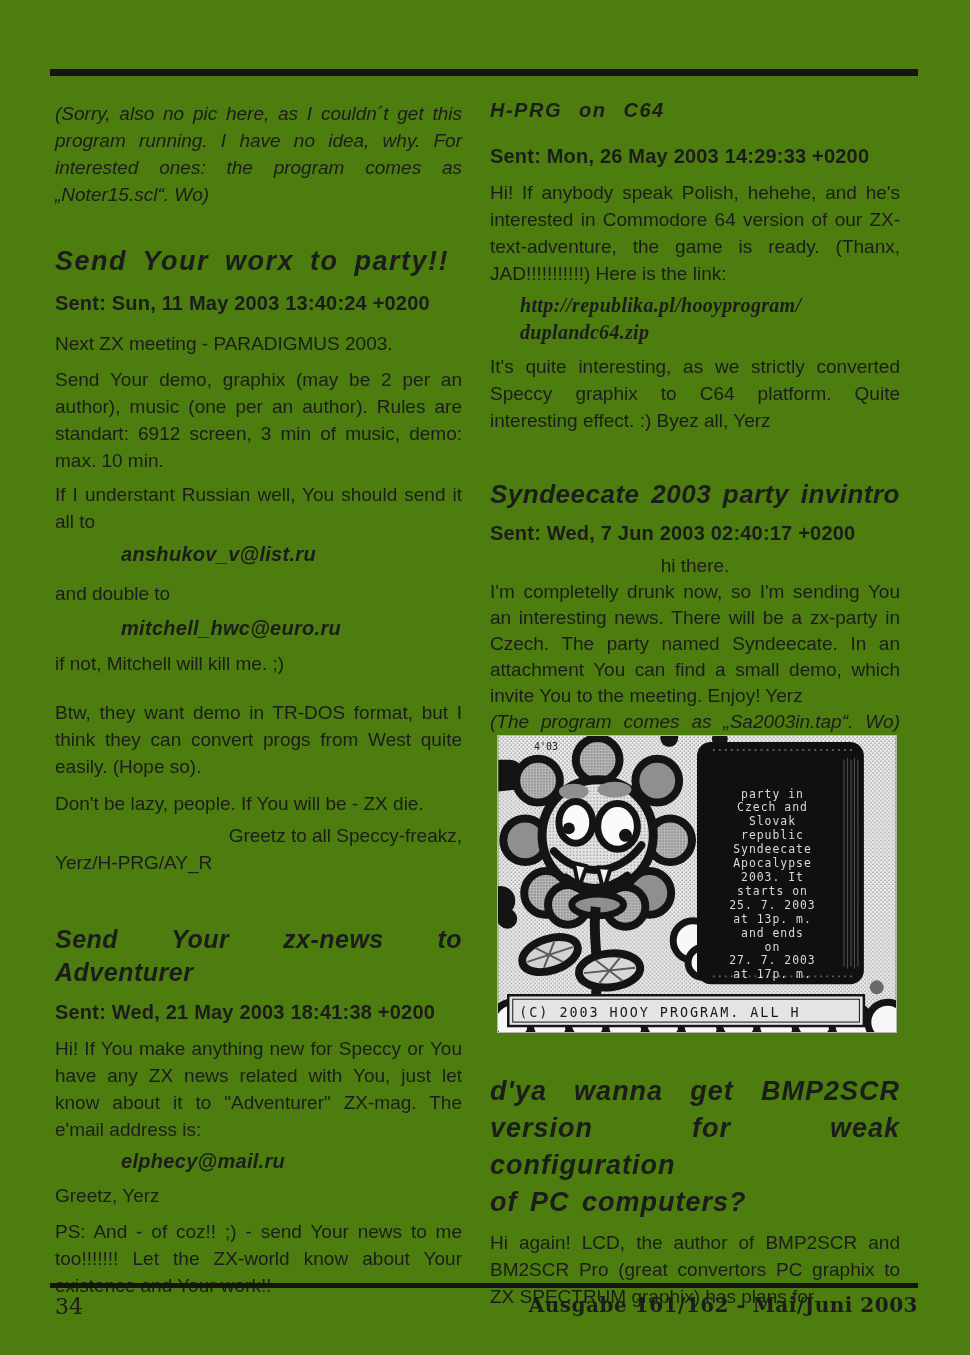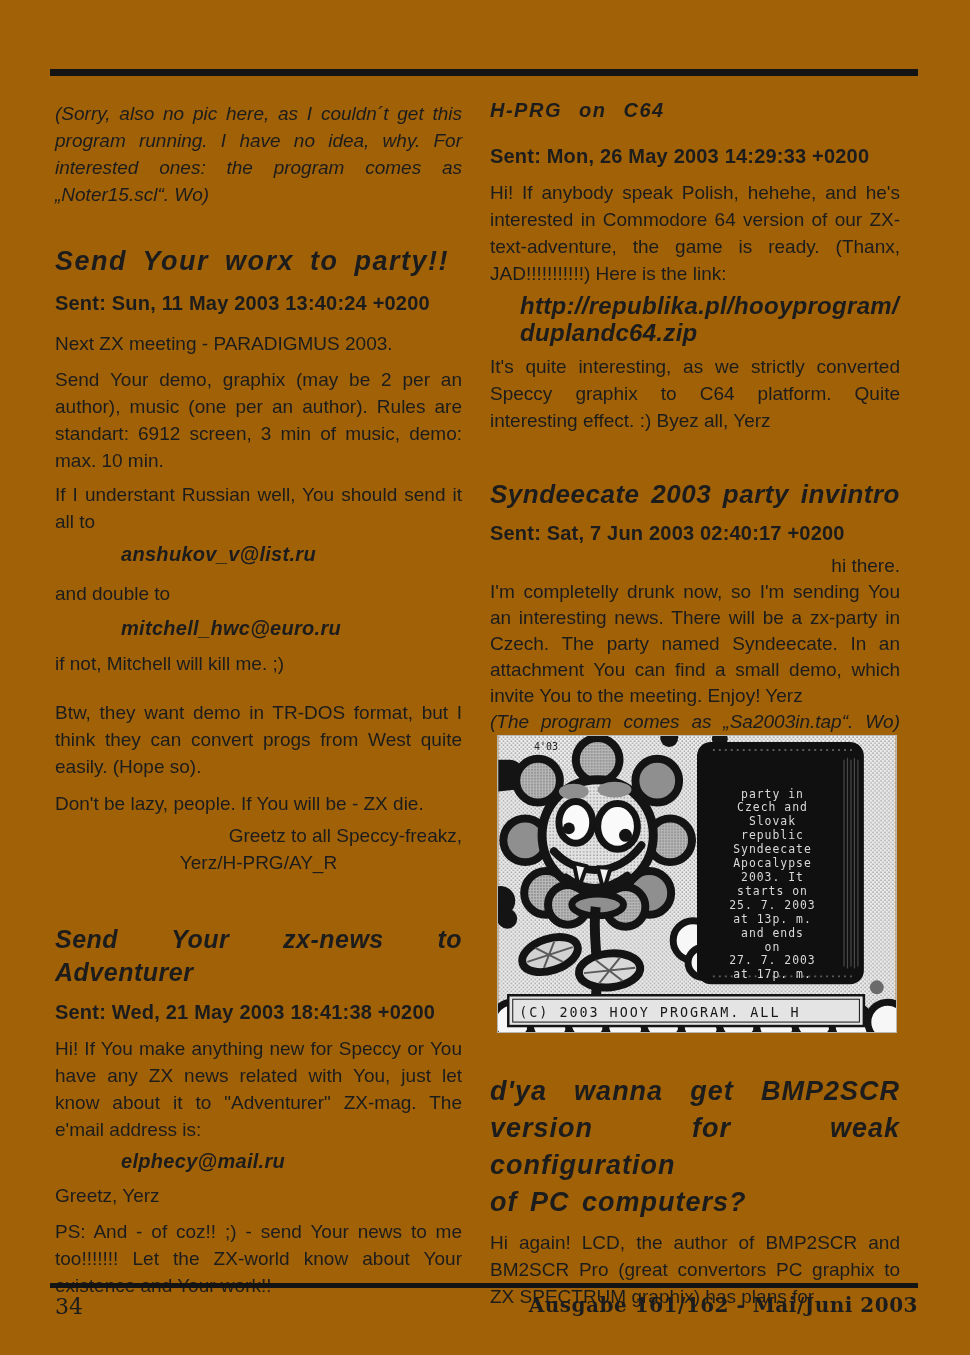--- a/index.html
+++ b/index.html
@@ -1,35 +1,35 @@
 <!DOCTYPE html>
 <html><head>
 <meta charset="utf-8">
 <style>
   * { margin:0; padding:0; box-sizing:border-box; }
   body { background:#888; font-family:"Liberation Sans", sans-serif; }
   .page {
     position:relative; width:970px; height:1355px; margin:0 auto;
-    background:#a16207; color:#1c1c1c; overflow:hidden;
+    background:#4d7c0f; color:#1c1c1c; overflow:hidden;
   }
   .rule { position:absolute; background:#141414; }
   .rule-top    { left:50px;  top:69px;   width:868px; height:7px; }
   .rule-bottom { left:50px;  top:1283px; width:868px; height:5px; }
 
   .col { position:absolute; }
   .col-left  { left:55px;  top:95px; width:407px; }
   .col-right { left:490px; top:88px; width:410px; }
 
   .p { font-size:19px; line-height:27px; text-align:justify; }
   .italic { font-style:italic; }
   .sent { font-weight:bold; font-size:20px; line-height:27px; letter-spacing:.2px; }
   .email { font-weight:bold; font-style:italic; font-size:20px; line-height:27px;
            padding-left:66px; letter-spacing:.3px; }
-  .link  { font-weight:bold; font-style:italic; font-size:24px; line-height:27px;
-           padding-left:30px; letter-spacing:.3px; }
+  .link  { font-weight:bold; font-style:italic; font-size:20px; line-height:27px;
+           padding-left:30px; letter-spacing:.3px;font-family:Liberation Serif, serif; }
   .h { font-style:italic; font-weight:bold; font-size:27px; line-height:34px;
        letter-spacing:1.5px; word-spacing:7px; }
   .h-small { font-size:25px; line-height:33px; letter-spacing:.5px; word-spacing:4px; }
   .jlast { text-align:justify; text-align-last:justify; }
   .h3line { font-style:italic; font-weight:bold; font-size:27px; line-height:37px;
             letter-spacing:1px; word-spacing:4px; }
   .compact { line-height:26px; }
 
   .zx-shot { margin:0 0 0 7px; display:block; border:1px solid #b8b8b8; }
 
@@ -61,21 +61,21 @@
     <div class="p mt9">Send Your demo, graphix (may be 2 per an author), music (one per an author). Rules are standart: 6912 screen, 3 min of music, demo: max. 10 min.</div>
     <div class="p mt7">If I understant Russian well, You should send it all to</div>
     <div class="email mt6">anshukov_v@list.ru</div>
     <div class="p mt12">and double to</div>
     <div class="email mt8">mitchell_hwc@euro.ru</div>
     <div class="p mt8">if not, Mitchell will kill me. ;)</div>
     <div class="p mt22">Btw, they want demo in TR-DOS format, but I think they can convert progs from West quite easily. (Hope so).</div>
     <div class="p mt10">Don't be lazy, people. If You will be - ZX die.</div>
     <div class="mt5">
       <div class="p" style="text-align:right">Greetz to all Speccy-freakz,</div>
-      <div class="p" style="text-align:center">Yerz/H-PRG/AY_R</div>
+      <div class="p" style="text-align:left">Yerz/H-PRG/AY_R</div>
     </div>
 
     <div class="h h-small jlast mt47">Send Your zx-news to Adventurer</div>
     <div class="sent mt10">Sent: Wed, 21 May 2003 18:41:38 +0200</div>
     <div class="p mt9">Hi! If You make anything new for Speccy or You have any ZX news related with You, just let know about it to "Adventurer" ZX-mag. The e'mail address is:</div>
     <div class="email mt5">elphecy@mail.ru</div>
     <div class="p mt7">Greetz, Yerz</div>
     <div class="p mt9">PS: And - of coz!! ;) - send Your news to me too!!!!!!! Let the ZX-world know about Your existence and Your work!!</div>
   </div>
 
@@ -84,22 +84,22 @@
     <div class="h mt5" style="font-size:20px; word-spacing:10px">H-PRG on C64</div>
     <div class="sent mt16">Sent: Mon, 26 May 2003 14:29:33 +0200</div>
     <div class="p mt9">Hi! If anybody speak Polish, hehehe, and he's interested in Commodore 64 version of our ZX-text-adventure, the game is ready. (Thanx, JAD!!!!!!!!!!!) Here is the link:</div>
     <div class="mt5">
       <div class="link">http://republika.pl/hooyprogram/</div>
       <div class="link">duplandc64.zip</div>
     </div>
     <div class="p mt7">It's quite interesting, as we strictly converted Speccy graphix to C64 platform. Quite interesting effect. :) Byez all, Yerz</div>
 
     <div class="h h-small jlast mt44" style="font-size:26px">Syndeecate 2003 party invintro</div>
-    <div class="sent mt9">Sent: Sat, 7 Jun 2003 02:40:17 +0200</div>
-    <div class="p compact mt6" style="text-align:right">hi there.</div>
+    <div class="sent mt9">Sent: Wed, 7 Jun 2003 02:40:17 +0200</div>
+    <div class="p compact mt6" style="text-align:center">hi there.</div>
     <div class="p compact">I'm completelly drunk now, so I'm sending You an interesting news. There will be a zx-party in Czech. The party named Syndeecate. In an attachment You can find a small demo, which invite You to the meeting. Enjoy! Yerz</div>
     <div class="p compact italic jlast">(The program comes as „Sa2003in.tap“. Wo)</div>
 
     <svg class="zx-shot" width="400" height="298" viewBox="0 0 400 298">
       <defs>
         <pattern id="bgdit" width="4" height="4" patternUnits="userSpaceOnUse">
           <rect width="4" height="4" fill="#eeeeee"></rect>
           <rect x="0.5" y="0.5" width="1.4" height="1.4" fill="#8c8c8c"></rect>
           <rect x="2.5" y="2.5" width="1.4" height="1.4" fill="#9c9c9c"></rect>
         </pattern>

